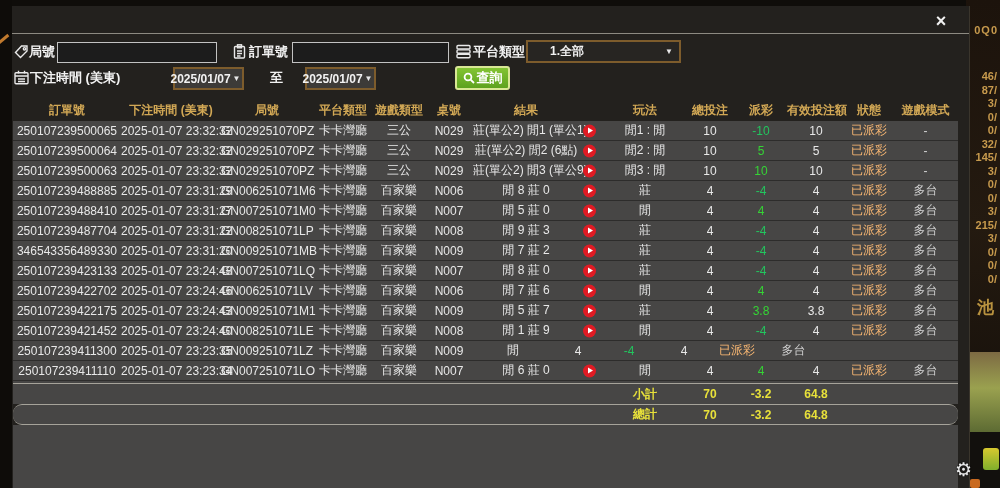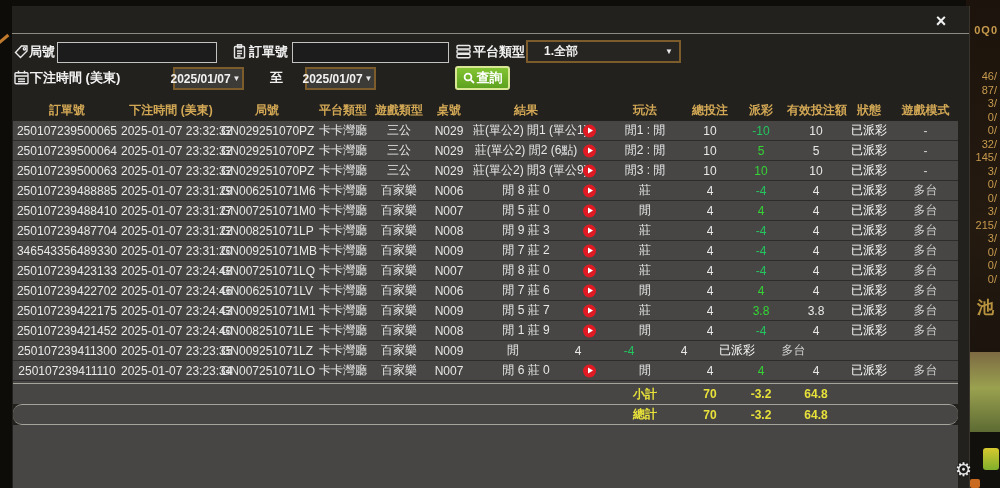--- a/index.html
+++ b/index.html
@@ -6,21 +6,21 @@
   html,body { width:1000px; height:488px; background:#0d0b09; font-family:"Liberation Sans",sans-serif; }
   #app { position:relative; width:1000px; height:488px; overflow:hidden; background:#12100d; }
 
   
   .bg-right { position:absolute; right:0; top:0; width:34px; height:411px;
     background:linear-gradient(180deg,#1c130c 0%,#241a10 55%,#17110b 100%); }
   .bg-top-strip { position:absolute; left:0; top:0; width:1000px; height:7px; background:#0f0d0a; }
   .bg-left-strip { position:absolute; left:0; top:0; width:12px; height:488px; background:#0e0c09; }
   .bg-left-mark { position:absolute; left:-4px; top:38px; width:14px; height:3px; background:#c07a2e; transform:rotate(-40deg); }
   .bg-qcode { position:absolute; right:2px; top:24px; color:#c79a4d; font-size:11px; font-weight:bold; letter-spacing:1px; }
-  .bg-odds { position:absolute; right:3px; top:70px; text-align:right; color:#c79a4d; font-size:11px; font-weight:normal; line-height:13.5px; }
+  .bg-odds { position:absolute; right:3px; top:70px; text-align:right; color:#c79a4d; font-size:11px; font-weight:bold; line-height:13.5px; }
   .bg-pool { position:absolute; right:6px; top:296px; color:#b8923f; font-size:17px; font-weight:bold; }
   .bg-photo { position:absolute; right:0; top:352px; width:30px; height:80px;
     background:linear-gradient(180deg,#7d6a43 0%,#9aa14f 45%,#5d6b33 100%); }
   .bg-ylw { position:absolute; right:1px; top:448px; width:16px; height:22px; background:linear-gradient(180deg,#d7c92f,#7fae2c); border-radius:3px; }
   .bg-orange { position:absolute; right:20px; top:479px; width:10px; height:9px; background:#c96a20; border-radius:2px; }
   .gear { position:absolute; right:28px; top:458px; color:#e8e8e8; font-size:19px; z-index:9; text-shadow:0 0 2px #000; }
 
   
   .modal { position:absolute; left:12px; top:6px; width:958px; height:482px;
     background:#23211e; z-index:2; border-right:1px solid #3a352c; }
@@ -29,21 +29,21 @@
   .hline { position:absolute; left:0; right:0; top:27px; height:1px; background:#8d8a82; }
 
   
   .f-label { position:absolute; color:#f2f2f2; font-size:13px; font-weight:bold; line-height:24px; white-space:nowrap; }
   .f-icon { position:absolute; width:15px; height:15px; }
   .f-icon svg { width:15px; height:15px; stroke:#e9e9e9; fill:none; stroke-width:1.4; }
   .txt-input { position:absolute; height:21px; background:#1c1c1c; border:1px solid #c2c2c2;
     color:#eee; font-size:12px; padding:0 4px; outline:none; }
   .dd { position:absolute; background:#272522; border:2px solid #7d5c2c; color:#f2f2f2;
     font-size:12px; font-weight:bold; display:flex; align-items:center; cursor:pointer; }
-  .dd .dd-txt { flex:1; padding-left:16px; }
+  .dd .dd-txt { flex:1; padding-left:22px; }
   .dd .dd-arrow { font-size:8px; color:#e8e8e8; padding-right:6px; }
   .dd.date { background:#3d3b38; justify-content:center; }
   .dd.date .dd-txt { flex:none; padding:0 2px 0 0; }
   .btn-search { position:absolute; left:443px; top:60px; width:55px; height:24px;
     background:linear-gradient(180deg,#83c433 0%,#5da21f 100%); border:2px solid #d9e795; border-radius:3px;
     color:#fff; font-size:13px; font-weight:bold; display:flex; align-items:center; justify-content:center; gap:2px; cursor:pointer; }
   .btn-search svg { width:12px; height:12px; stroke:#fff; fill:none; stroke-width:1.8; }
 
   
   .tablewrap { position:absolute; left:1px; top:94px; width:945px; bottom:0; display:flex; flex-direction:column; }
@@ -53,21 +53,21 @@
   .cell { text-align:center; white-space:nowrap; overflow:visible; }
   .c0{width:108px}.c1{width:100px}.c2{width:92px}.c3{width:60px}.c4{width:52px}
   .c5{width:48px}.c6{width:132px}.c7{width:80px}.c8{width:50px}.c9{width:52px}
   .c10{width:58px}.c11{width:48px}.c12{width:65px}
   .result-cell { position:relative; padding-right:26px; }
   .play-icon { position:absolute; right:9px; top:50%; transform:translateY(-50%);
     width:13px; height:13px; border-radius:50%; background:#e01b24; display:flex; align-items:center; justify-content:center; cursor:pointer; }
   .play-icon .tri { width:0; height:0; border-left:5px solid #fff; border-top:3.5px solid transparent; border-bottom:3.5px solid transparent; margin-left:2px; }
   .neg { color:#22c55e; }
   .pos { color:#35d435; }
-  .st { color:#ffffff; }
+  .st { color:#fdba74; }
   .mode { color:#d2d2d2; }
   .sumrow { background:#474645; color:#e8e13a; font-size:12px; font-weight:bold; height:21px; border-top:1px solid #a6a39a; }
   .sumrow.last { border-bottom:1px solid #a6a39a;border-radius:9px; }
   .filler { flex:1; background:#474645; }
   .gap { height:2px; background:#474645; flex:none; }
 </style>
 </head>
 <body>
 
 <div id="app">

